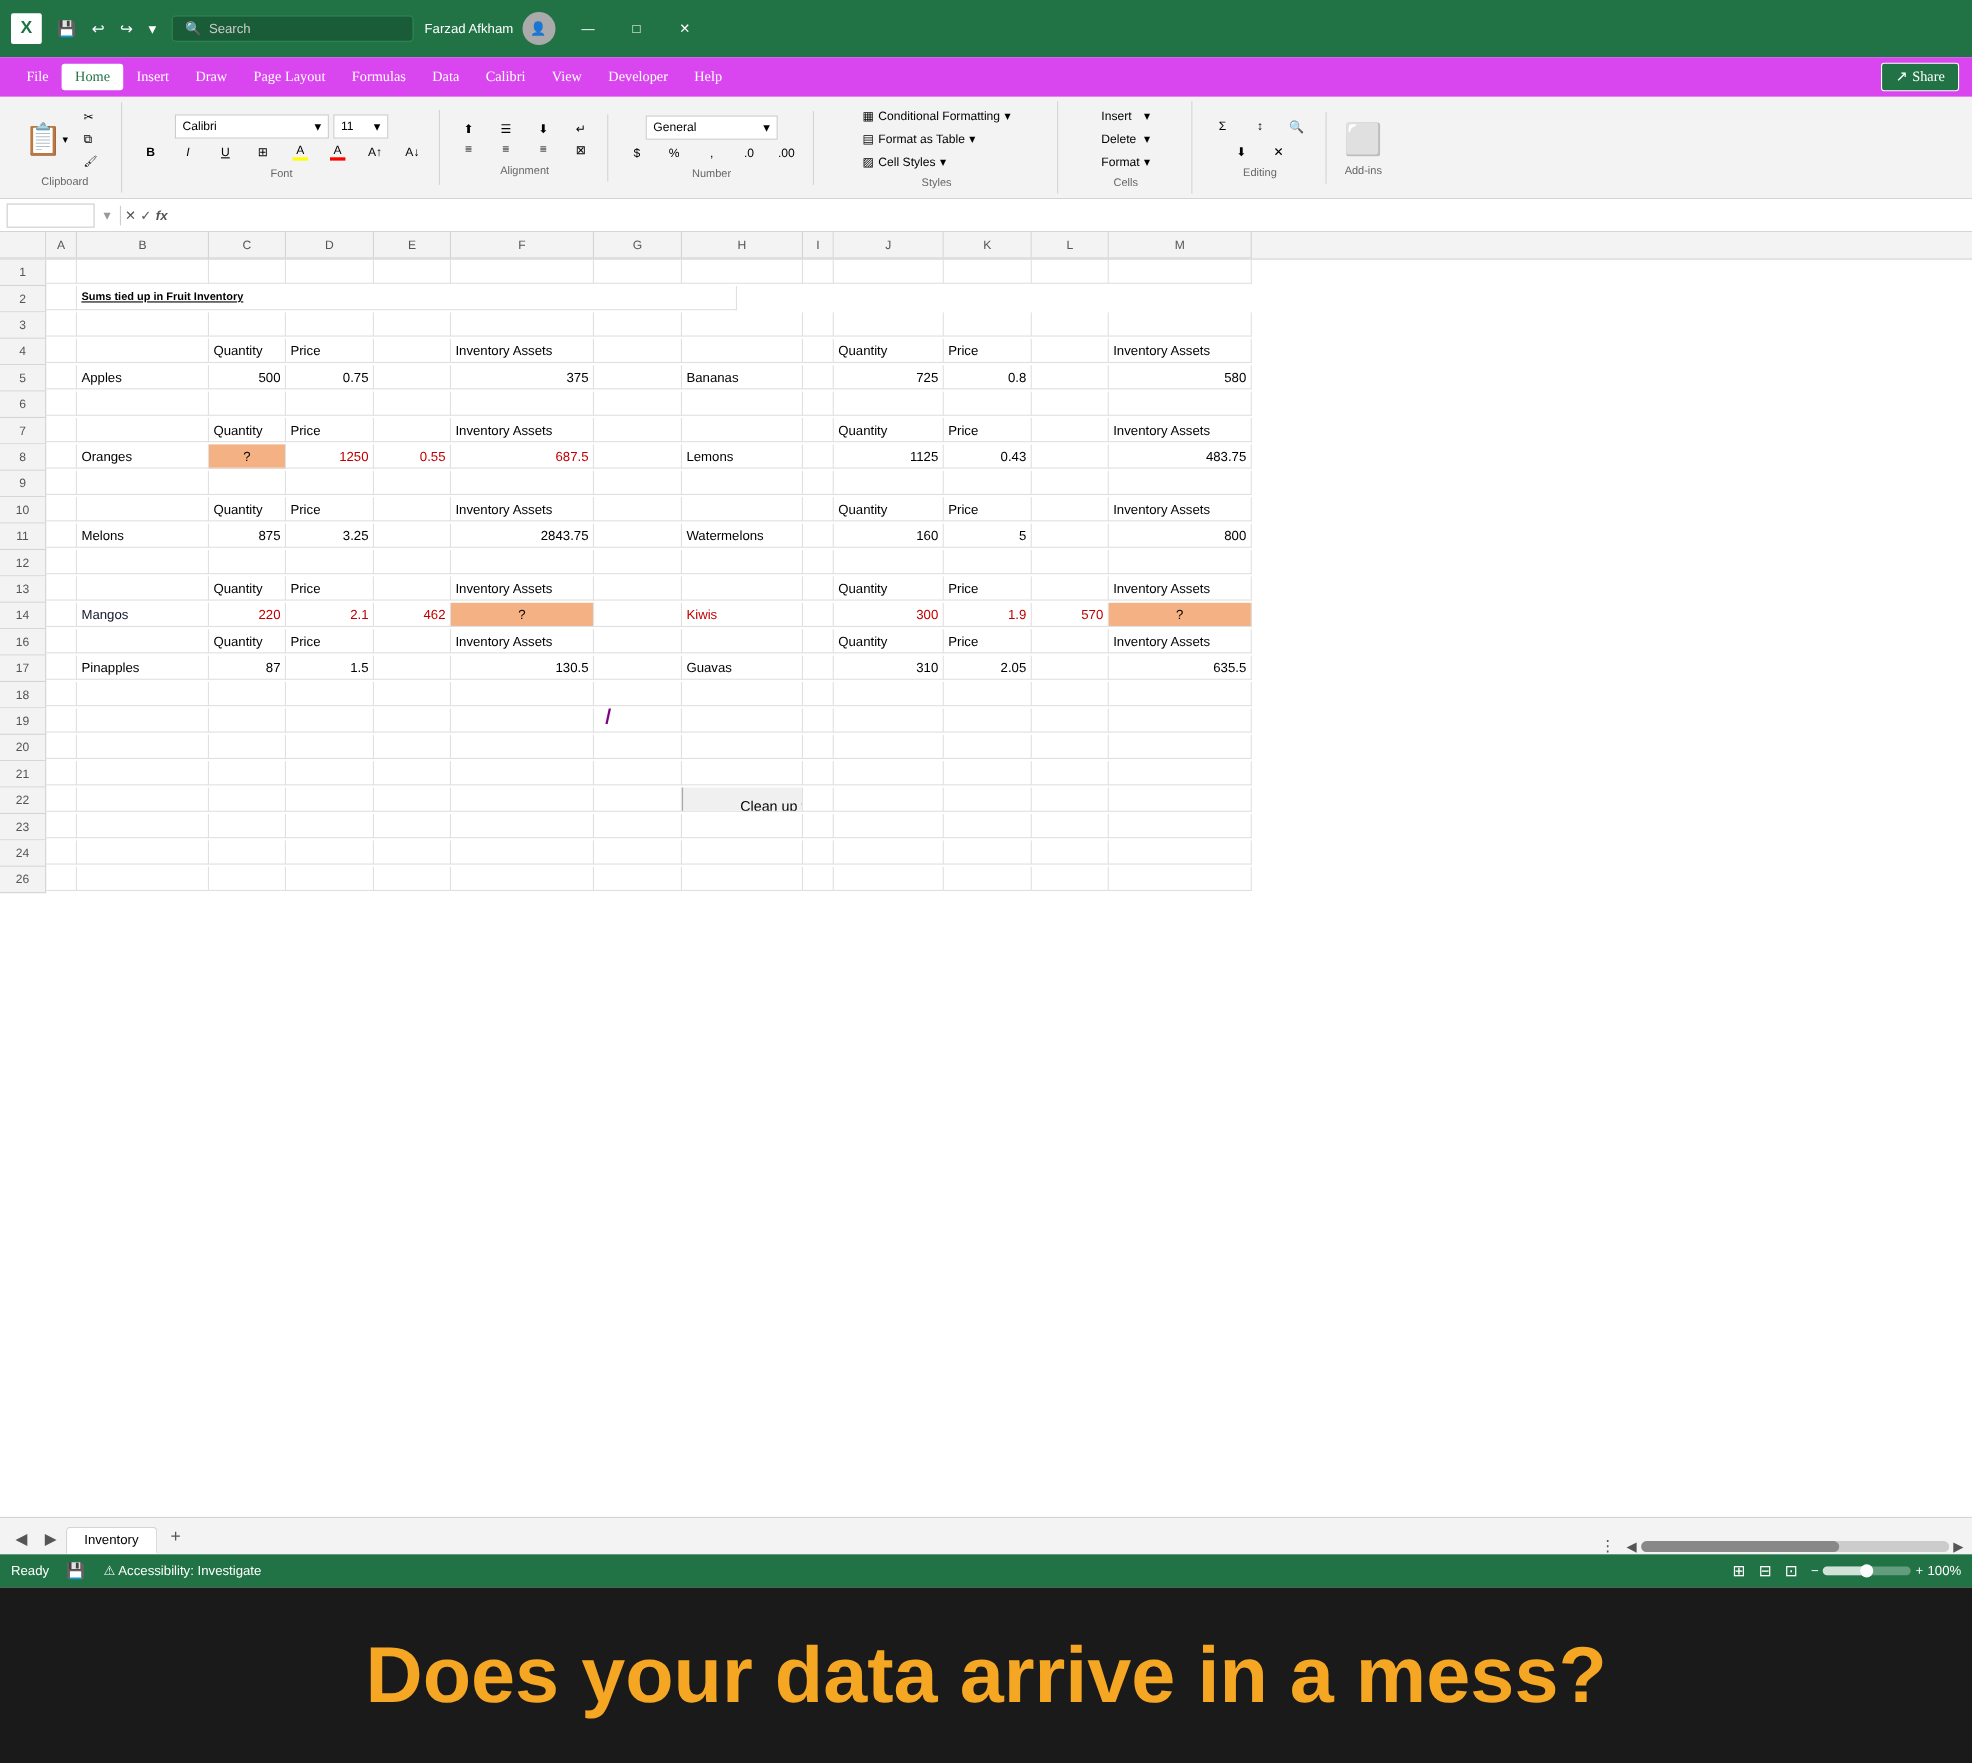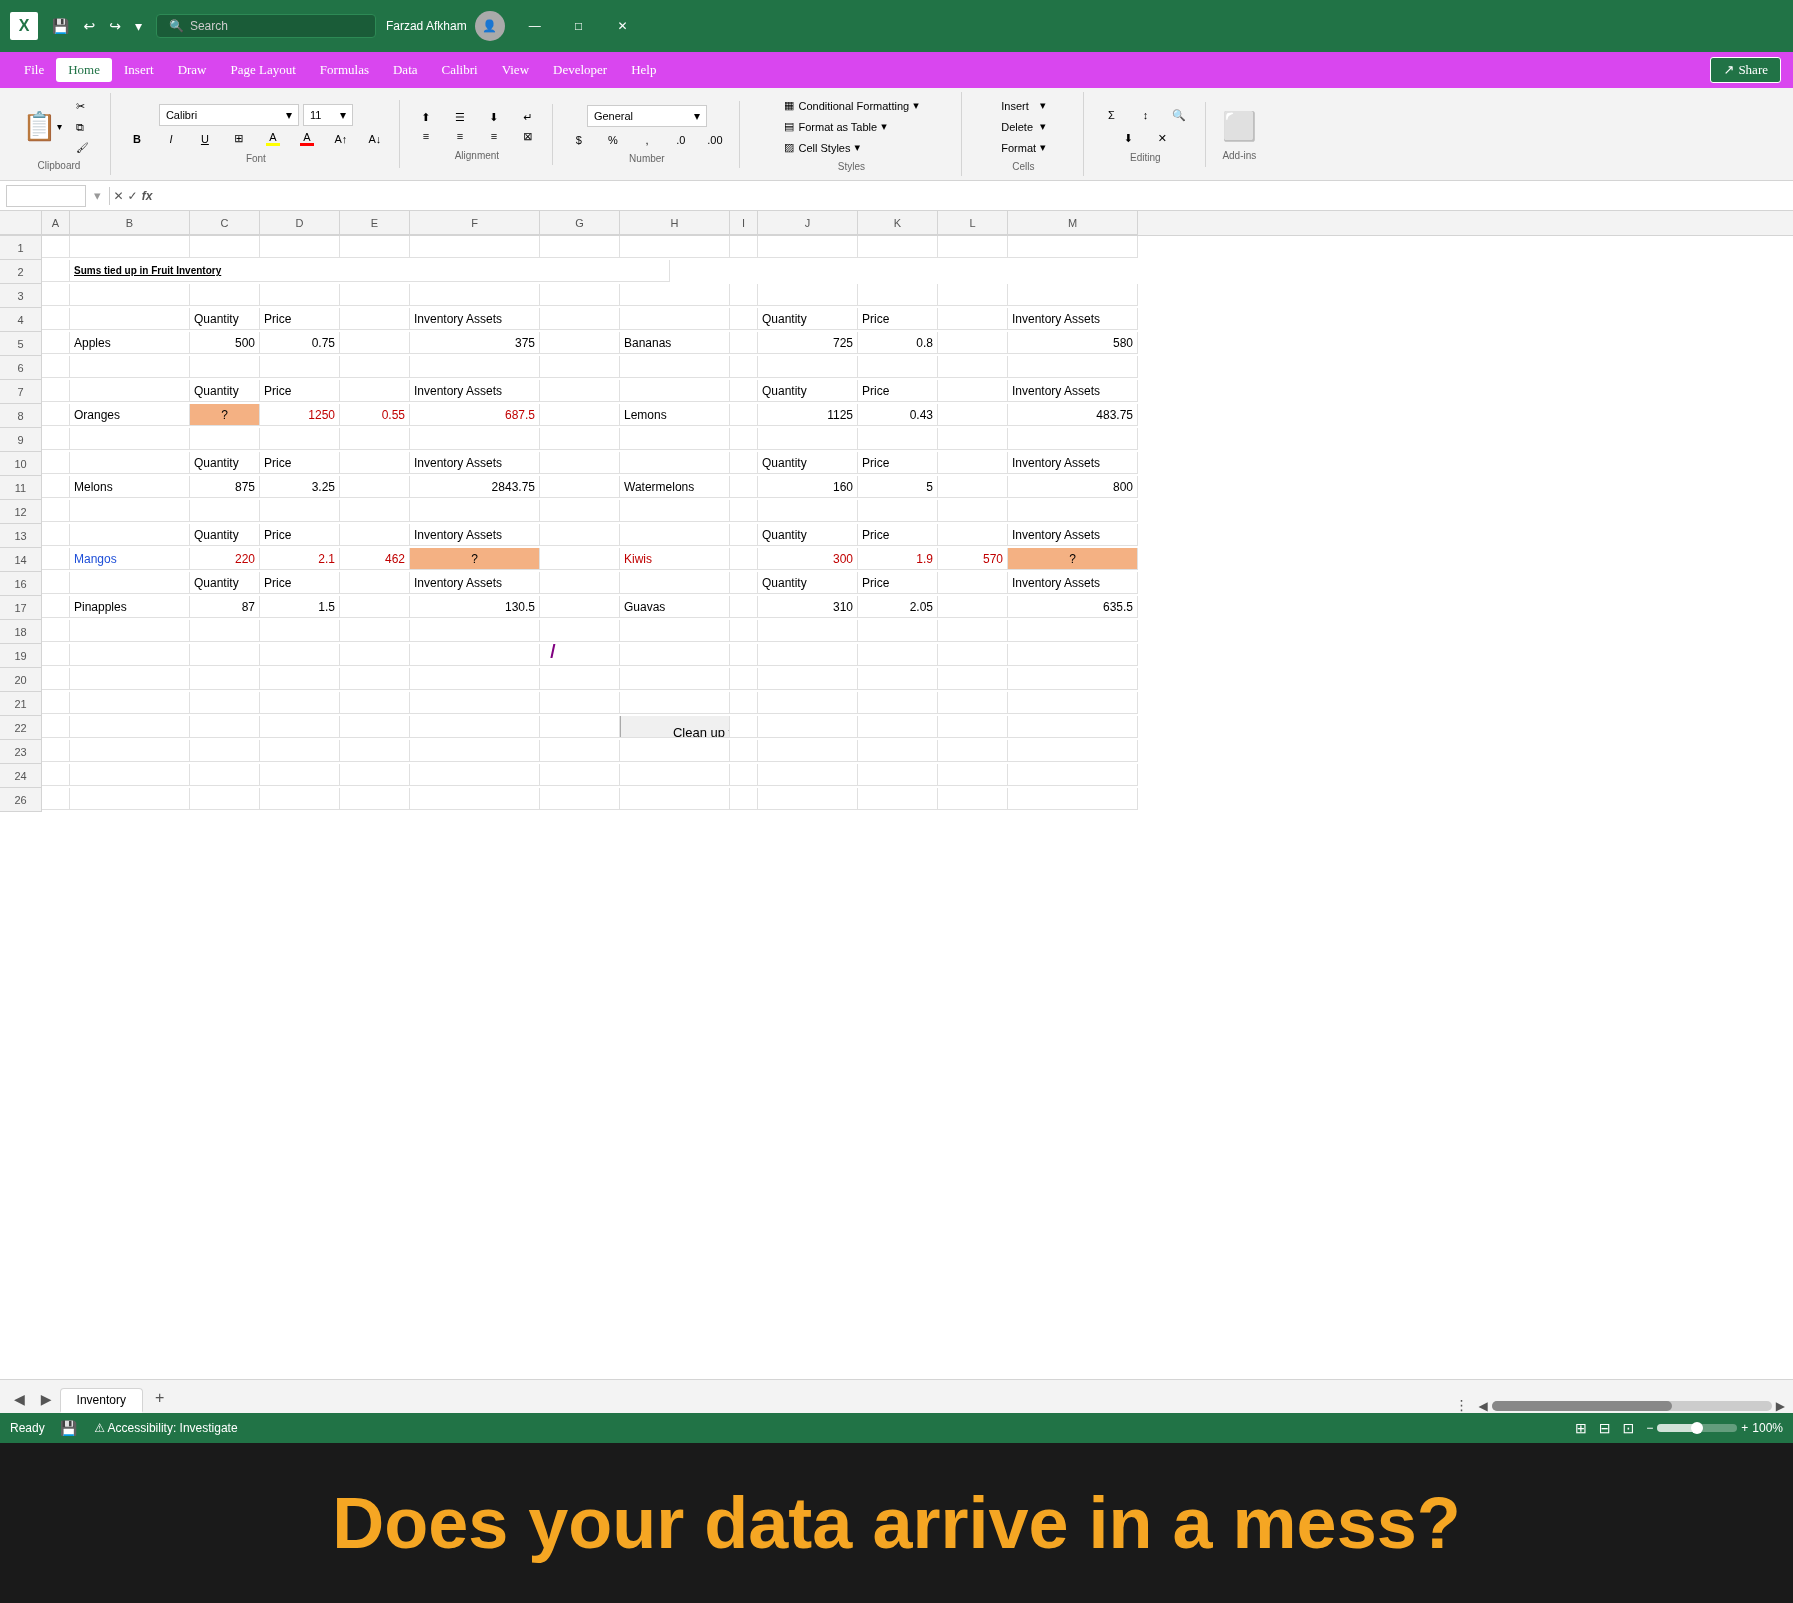--- a/index.html
+++ b/index.html
@@ -703,21 +703,21 @@
       <div class="cell w-i"></div>
       <div class="cell w-j">Quantity</div>
       <div class="cell w-k">Price</div>
       <div class="cell w-l"></div>
       <div class="cell w-m">Inventory Assets</div>
     </div>
 
     <div class="sheet-row">
       <div class="row-num-cell w-row">14</div>
       <div class="cell w-a"></div>
-      <div class="cell w-b" style="color:#1d4ed8;">Mangos</div>
+      <div class="cell w-b" style="color:#0f172a;">Mangos</div>
       <div class="cell w-c right" style="color:#c00000; justify-content:flex-end;">220</div>
       <div class="cell w-d right" style="color:#c00000; justify-content:flex-end;">2.1</div>
       <div class="cell w-e right" style="color:#c00000; justify-content:flex-end;">462</div>
       <div class="cell w-f center orange-bg" style="background:#f4b183; justify-content:center;">?</div>
       <div class="cell w-g"></div>
       <div class="cell w-h" style="color:#c00000;">Kiwis</div>
       <div class="cell w-i"></div>
       <div class="cell w-j right" style="color:#c00000; justify-content:flex-end;">300</div>
       <div class="cell w-k right" style="color:#c00000; justify-content:flex-end;">1.9</div>
       <div class="cell w-l right" style="color:#c00000; justify-content:flex-end;">570</div>

